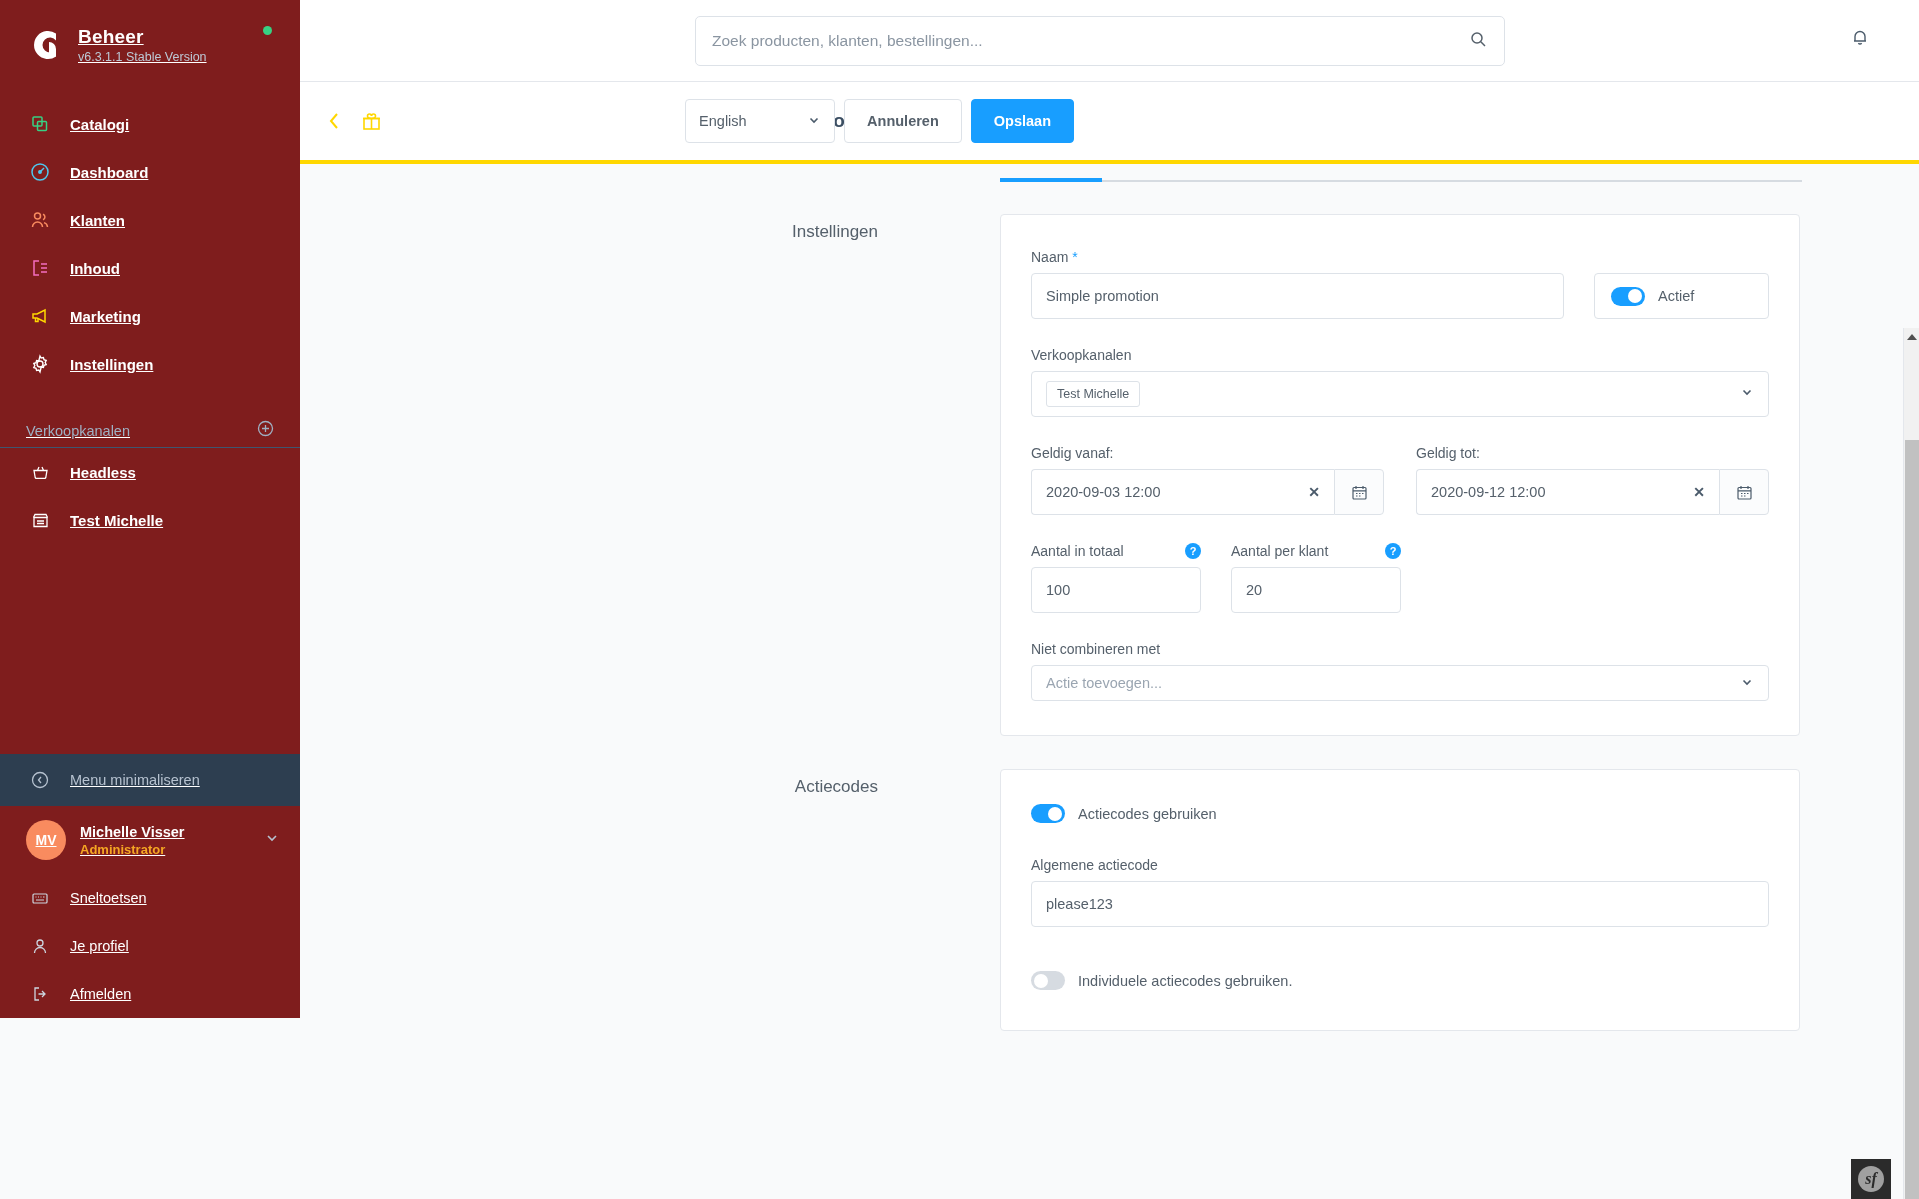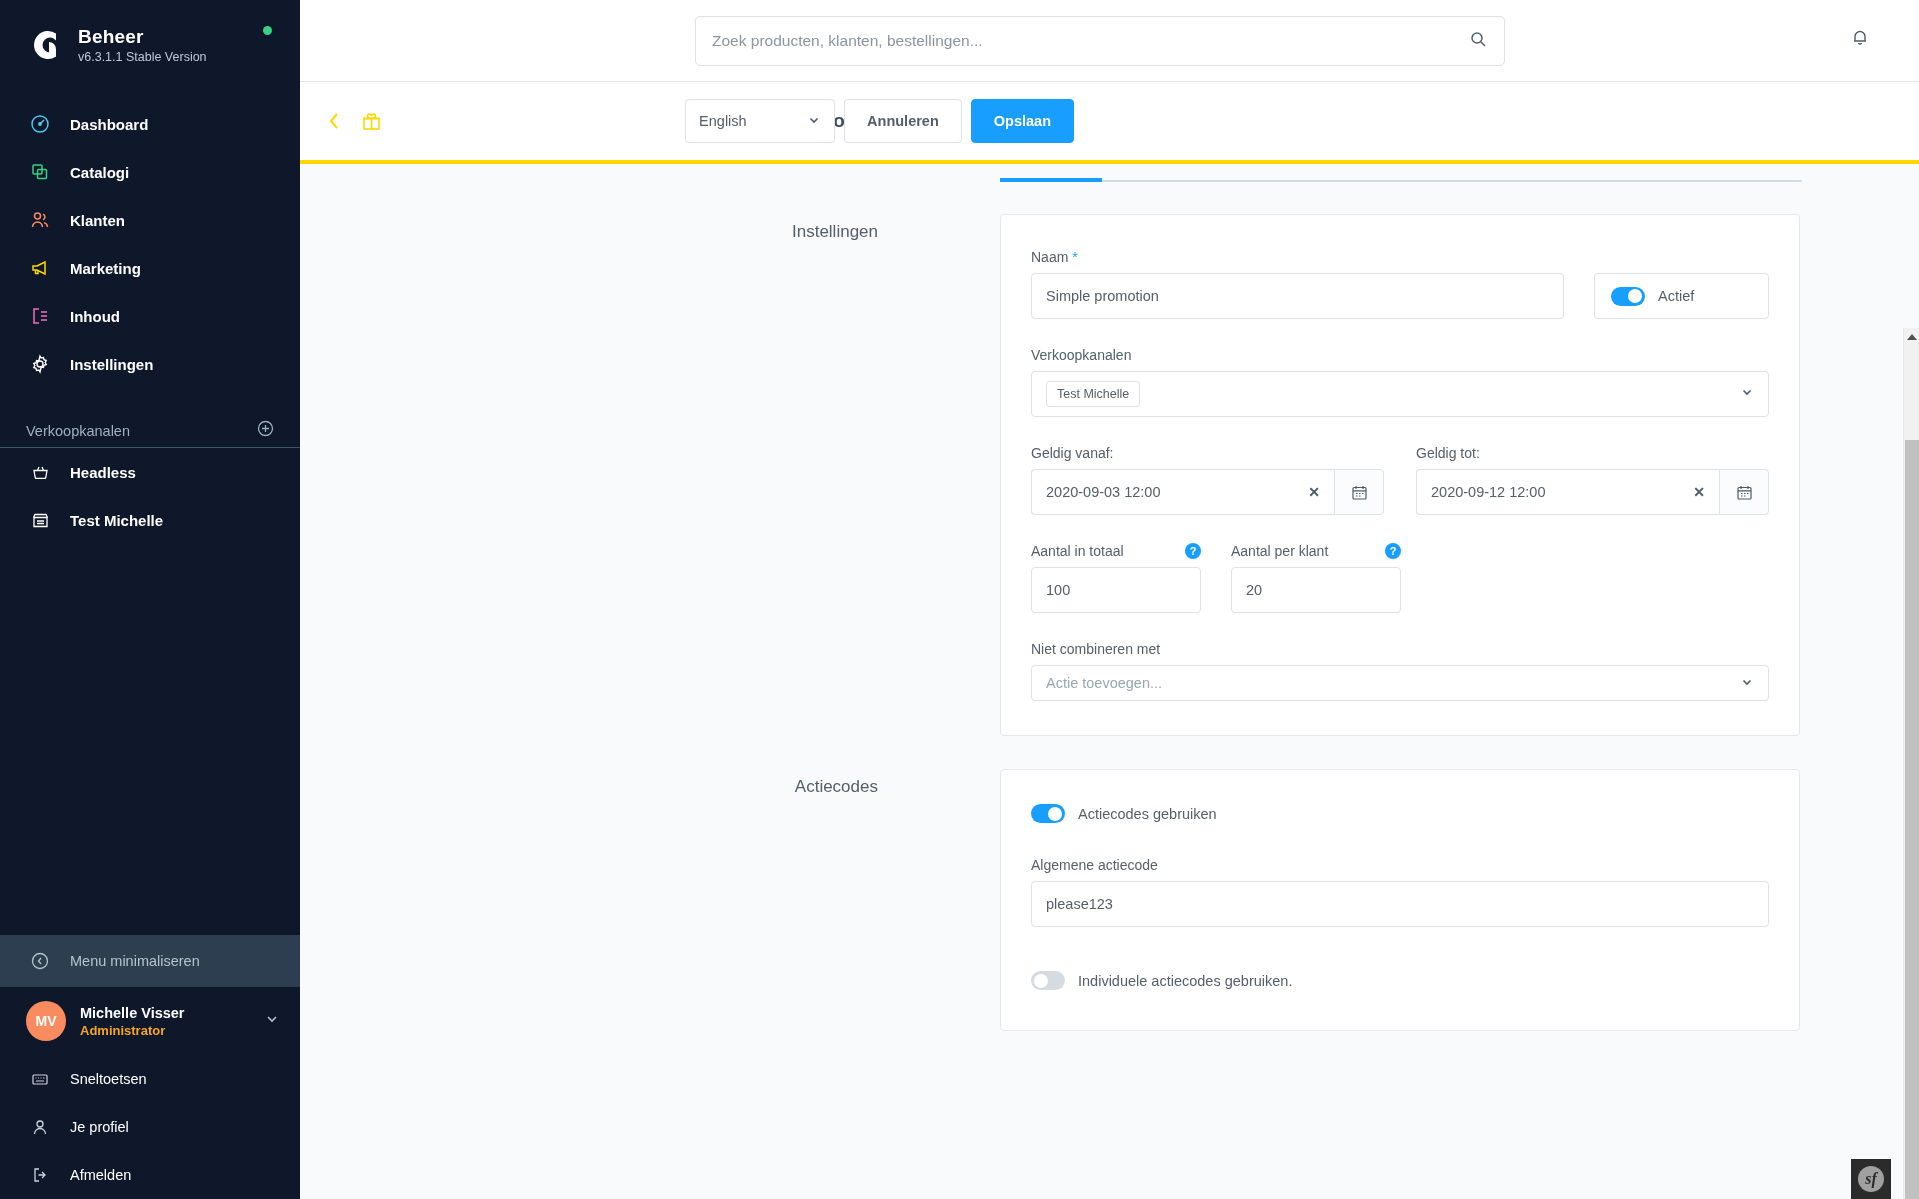--- a/index.html
+++ b/index.html
@@ -6,26 +6,27 @@
   html, body {
     width: 1919px; height: 1199px;
     overflow: hidden;
     font-family: "Liberation Sans", sans-serif;
     background: #f9fafb;
   }
   .app { display: flex; width: 1919px; height: 1199px; position: relative; }
 
   
   .sidebar {
-    width: 300px; height: 1199px;
-    background: #0f172a;
+    width: 300px; height: 1018px;
+    background: #7f1d1d;
     display: flex; flex-direction: column;
     position: relative;
     flex: 0 0 300px;
     color: #fff;
+    text-decoration: underline;
   }
   .sb-brand { display: flex; align-items: center; padding: 22px 22px 10px 22px; position: relative; }
   .sb-logo { width: 46px; height: 46px; flex: 0 0 46px; display:flex; align-items:center; justify-content:center; }
   .sb-brand-text { margin-left: 10px; }
   .sb-title { font-size: 19px; font-weight: bold; color: #fff; letter-spacing: .2px; }
   .sb-version { font-size: 12.5px; color: #bdc9d6; margin-top: 2px; }
   .sb-dot { position: absolute; right: 28px; top: 26px; width: 9px; height: 9px; border-radius: 50%; background: #37d183; }
 
   .sb-nav { margin-top: 22px; }
   .sb-item { display: flex; align-items: center; height: 48px; padding-left: 26px; cursor: pointer; }
@@ -263,70 +264,70 @@
         <div class="sb-title">Beheer</div>
         <div class="sb-version">v6.3.1.1 Stable Version</div>
       </div>
       <div class="sb-dot"></div>
     </div>
 
     <nav class="sb-nav">
 
       <div class="sb-item">
         <span class="sb-ico">
+          <svg width="20" height="20" viewBox="0 0 20 20" fill="none" stroke="#37d183" stroke-width="1.5">
+            <rect x="3" y="3" width="9" height="9" rx="1"></rect>
+              <rect x="7.5" y="7.5" width="9" height="9" rx="1"></rect>
+          </svg>
+        </span>
+        <span class="sb-label">Catalogi</span>
+      </div>
+
+      <div class="sb-item">
+        <span class="sb-ico">
           <svg width="20" height="20" viewBox="0 0 20 20" fill="none" stroke="#4ec8f0" stroke-width="1.5">
             <circle cx="10" cy="10" r="8"></circle>
               <path d="M10 10 L14 6"></path>
               <circle cx="10" cy="10" r="1.2" fill="#4ec8f0"></circle>
           </svg>
         </span>
         <span class="sb-label">Dashboard</span>
-      </div>
-
-      <div class="sb-item">
-        <span class="sb-ico">
-          <svg width="20" height="20" viewBox="0 0 20 20" fill="none" stroke="#37d183" stroke-width="1.5">
-            <rect x="3" y="3" width="9" height="9" rx="1"></rect>
-              <rect x="7.5" y="7.5" width="9" height="9" rx="1"></rect>
-          </svg>
-        </span>
-        <span class="sb-label">Catalogi</span>
       </div>
 
 
       <div class="sb-item">
         <span class="sb-ico">
           <svg width="20" height="20" viewBox="0 0 20 20" fill="none" stroke="#f98b5f" stroke-width="1.5">
             <circle cx="7.5" cy="6" r="3"></circle>
               <path d="M2.5 17 a5 5 0 0 1 10 0"></path>
             <path d="M13 4.2 a3 3 0 0 1 0 5.6"></path>
               <path d="M14 12.6 a5 5 0 0 1 3.5 4.4"></path>
           </svg>
         </span>
         <span class="sb-label">Klanten</span>
       </div>
 
       <div class="sb-item">
         <span class="sb-ico">
+          <svg width="20" height="20" viewBox="0 0 20 20" fill="none" stroke="#f56ec0" stroke-width="1.5">
+            <path d="M9 3 H4 v14 h5"></path>
+              <path d="M11 6 h6 M11 10 h6 M11 14 h6"></path>
+          </svg>
+        </span>
+        <span class="sb-label">Inhoud</span>
+      </div>
+
+      <div class="sb-item">
+        <span class="sb-ico">
           <svg width="20" height="20" viewBox="0 0 20 20" fill="none" stroke="#ffd700" stroke-width="1.5">
             <path d="M3 8 h4 l8-4 v12 l-8-4 H3 Z"></path>
               <path d="M5.5 12 v3.5 h2.5 V12"></path>
           </svg>
         </span>
         <span class="sb-label">Marketing</span>
-      </div>
-
-      <div class="sb-item">
-        <span class="sb-ico">
-          <svg width="20" height="20" viewBox="0 0 20 20" fill="none" stroke="#f56ec0" stroke-width="1.5">
-            <path d="M9 3 H4 v14 h5"></path>
-              <path d="M11 6 h6 M11 10 h6 M11 14 h6"></path>
-          </svg>
-        </span>
-        <span class="sb-label">Inhoud</span>
       </div>
 
       <div class="sb-item">
         <span class="sb-ico">
           <svg width="20" height="20" viewBox="0 0 20 20" fill="none" stroke="#ffffff" stroke-width="1.4">
             <circle cx="10" cy="10" r="3"></circle>
             <path d="M10 2 l1.2 2 2.2-.5 .6 2.2 2.2 .8-1 2 1 2-2.2 .8-.6 2.2-2.2-.5L10 18l-1.2-2-2.2 .5-.6-2.2-2.2-.8 1-2-1-2 2.2-.8 .6-2.2 2.2 .5Z"></path>
           </svg>
         </span>
         <span class="sb-label">Instellingen</span>

